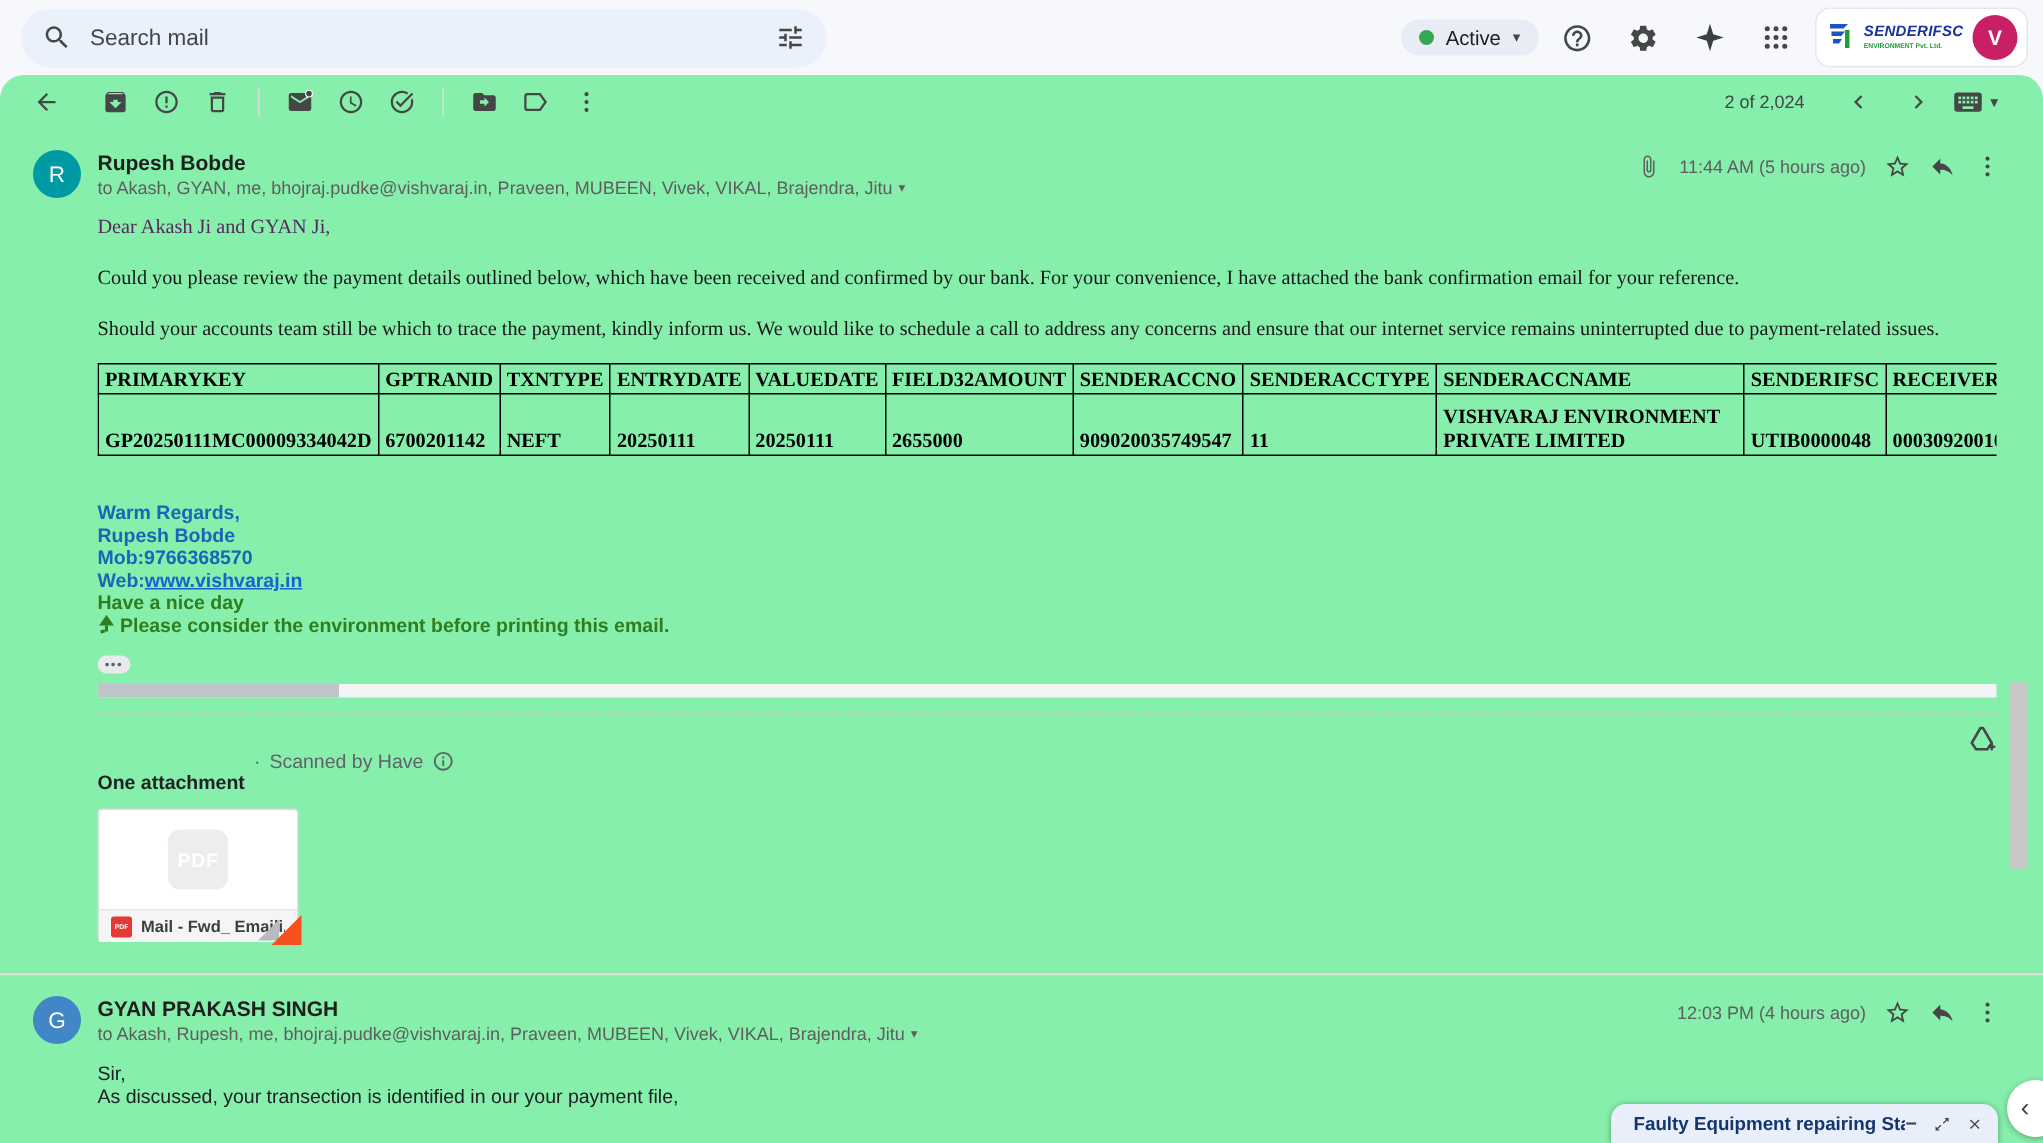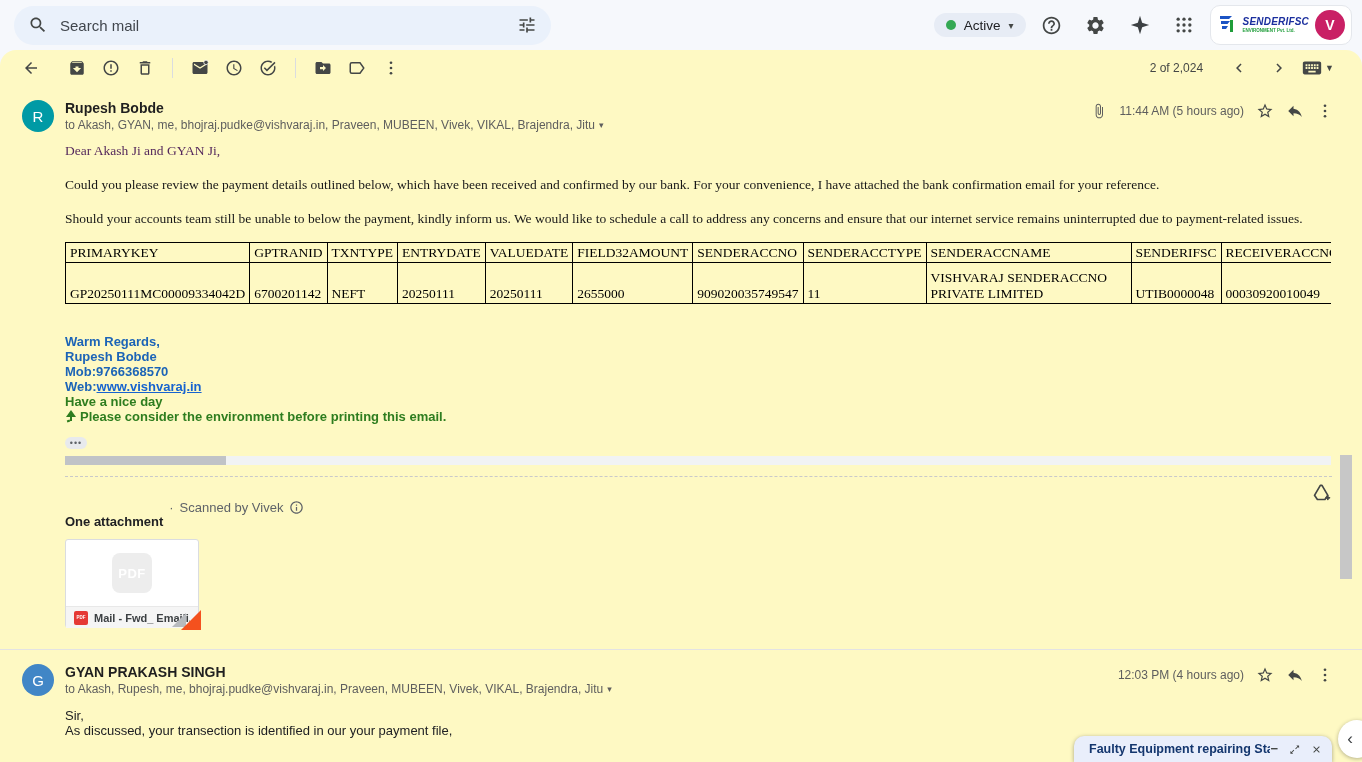--- a/index.html
+++ b/index.html
@@ -20,21 +20,21 @@
   .active-pill span.lbl { font-size:13.5px; color:#202124; }
   .active-pill .chev { font-size:10px; color:#444746; }
   .brand-card { background:#fff; border:1px solid #e4e7ec; border-radius:10px; height:40px; display:flex; align-items:center; gap:6px; padding:0 6px 0 8px; }
   .brand-logo { display:flex; align-items:center; gap:2px; }
   .brand-text { display:flex; flex-direction:column; line-height:1; }
   .brand-name { font-size:10px; font-weight:bold; font-style:italic; color:#1b2f9e; letter-spacing:.2px; }
   .brand-sub { font-size:4.5px; font-weight:bold; color:#1f9d3a; margin-top:2px; }
   .avatar-v { width:30px; height:30px; border-radius:50%; background:#c92065; color:#fff; font-size:14px; font-weight:bold; display:flex; align-items:center; justify-content:center; cursor:pointer; }
 
   
-  .card { position:absolute; top:50px; left:0; right:0; bottom:0; background:#fef9c3; border-radius:16px 16px 0 0; }
+  .card { position:absolute; top:50px; left:0; right:0; bottom:0; background:#86efac; border-radius:16px 16px 0 0; }
 
   
   .mail-toolbar { height:36px; display:flex; align-items:center; padding:0 28px 0 16px; justify-content:space-between; }
   .mt-left { display:flex; align-items:center; gap:4px; }
   .mt-left .icbtn { width:30px; height:30px; }
   .mt-left .icbtn svg { width:18px; height:18px; }
   .vdiv { width:1px; height:20px; background:#dadce0; margin:0 8px; }
   .mt-right { display:flex; align-items:center; gap:4px; }
   .pagecount { font-size:12px; color:#444746; margin-right:14px; }
   .kbd-wrap { display:flex; align-items:center; gap:2px; cursor:pointer; }
@@ -54,21 +54,21 @@
   .meta-ic { cursor:pointer; display:flex; }
 
   .ebody { margin:0 30px 0 65px; }
   .serif { font-family:"Liberation Serif", serif; font-size:13.5px; color:#181818; }
   .greeting { margin-top:11px; color:#55295c; }
   .epara { margin-top:18px; }
 
   
   .twrap { margin-top:15px; width:1266px; overflow:hidden; }
   .ptable { border-collapse:collapse; font-family:"Liberation Serif", serif; font-size:13.5px; color:#000; }
-  .ptable th, .ptable td { border:1px solid #000; padding:1px 4px; text-align:left; white-space:nowrap; font-weight:normal; vertical-align:bottom; }
+  .ptable th, .ptable td { border:1px solid #000; padding:1px 4px; text-align:left; white-space:nowrap; font-weight:bold; vertical-align:bottom; }
   .ptable th { height:20px; vertical-align:middle; }
   .ptable td { height:41px; }
   .ptable th:nth-child(9), .ptable td:nth-child(9) { white-space:normal; min-width:205px; max-width:205px; }
   .ptable th:nth-child(1) { min-width:172px; }
   .ptable th:nth-child(6) { min-width:103px; }
   .ptable th:nth-child(7) { min-width:103px; }
   .ptable th:nth-child(8) { min-width:103px; }
   .ptable th:nth-child(11){ min-width:105px; }
   .ptable th:nth-child(12){ min-width:130px; }
 
@@ -301,21 +301,21 @@
                 <circle cx="12" cy="12" r="1.8"></circle>
                 <circle cx="12" cy="19" r="1.8"></circle>
               </svg>
             </span>
         </div>
       </div>
 
       <div class="ebody">
         <p class="serif greeting">Dear Akash Ji and GYAN Ji,</p>
         <p class="serif epara">Could you please review the payment details outlined below, which have been received and confirmed by our bank. For your convenience, I have attached the bank confirmation email for your reference.</p>
-        <p class="serif epara">Should your accounts team still be unable to below the payment, kindly inform us. We would like to schedule a call to address any concerns and ensure that our internet service remains uninterrupted due to payment-related issues.</p>
+        <p class="serif epara">Should your accounts team still be which to trace the payment, kindly inform us. We would like to schedule a call to address any concerns and ensure that our internet service remains uninterrupted due to payment-related issues.</p>
 
         <div class="twrap">
           <table class="ptable">
             <thead>
                 <tr>
                   <th>PRIMARYKEY</th>
                   <th>GPTRANID</th>
                   <th>TXNTYPE</th>
                   <th>ENTRYDATE</th>
                   <th>VALUEDATE</th>
@@ -330,21 +330,21 @@
             <tbody>
                 <tr>
                   <td>GP20250111MC00009334042D</td>
                   <td>6700201142</td>
                   <td>NEFT</td>
                   <td>20250111</td>
                   <td>20250111</td>
                   <td>2655000</td>
                   <td>909020035749547</td>
                   <td>11</td>
-                  <td>VISHVARAJ SENDERACCNO PRIVATE LIMITED</td>
+                  <td>VISHVARAJ ENVIRONMENT PRIVATE LIMITED</td>
                   <td>UTIB0000048</td>
                   <td>00030920010049</td>
                 </tr>
               </tbody>
           </table>
         </div>
 
         <div class="sig">
           <div class="sig-blue">Warm Regards,</div>
           <div class="sig-blue">Rupesh Bobde</div>
@@ -367,21 +367,21 @@
         <div class="hscroll">
             <div class="thumb"></div>
           </div>
       </div>
 
       <div class="dash-div"></div>
 
       <div class="attach-row">
         <span class="attach-count">One attachment</span>
         <span class="attach-dot">·</span>
-        <span class="attach-scan">Scanned by Vivek</span>
+        <span class="attach-scan">Scanned by Have</span>
         <svg width="15" height="15" viewBox="0 0 24 24" style="fill:#5f6368">
             <path d="M11 7h2v2h-2zm0 4h2v6h-2zm1-9C6.48 2 2 6.48 2 12s4.48 10 10 10 10-4.48 10-10S17.52 2 12 2zm0 18c-4.41 0-8-3.59-8-8s3.59-8 8-8 8 3.59 8 8-3.59 8-8 8z"></path>
           </svg>
         <span class="drive-ic">
           <svg width="20" height="20" viewBox="0 0 24 24" fill="none" stroke="#444746" stroke-width="2">
               <path d="M10 4L3 16l3.5 5h9L19 16 12 4z" stroke-linejoin="round"></path>
               <path d="M19 17v4M17 19h4" stroke-linecap="round"></path>
             </svg>
         </span>
       </div>

